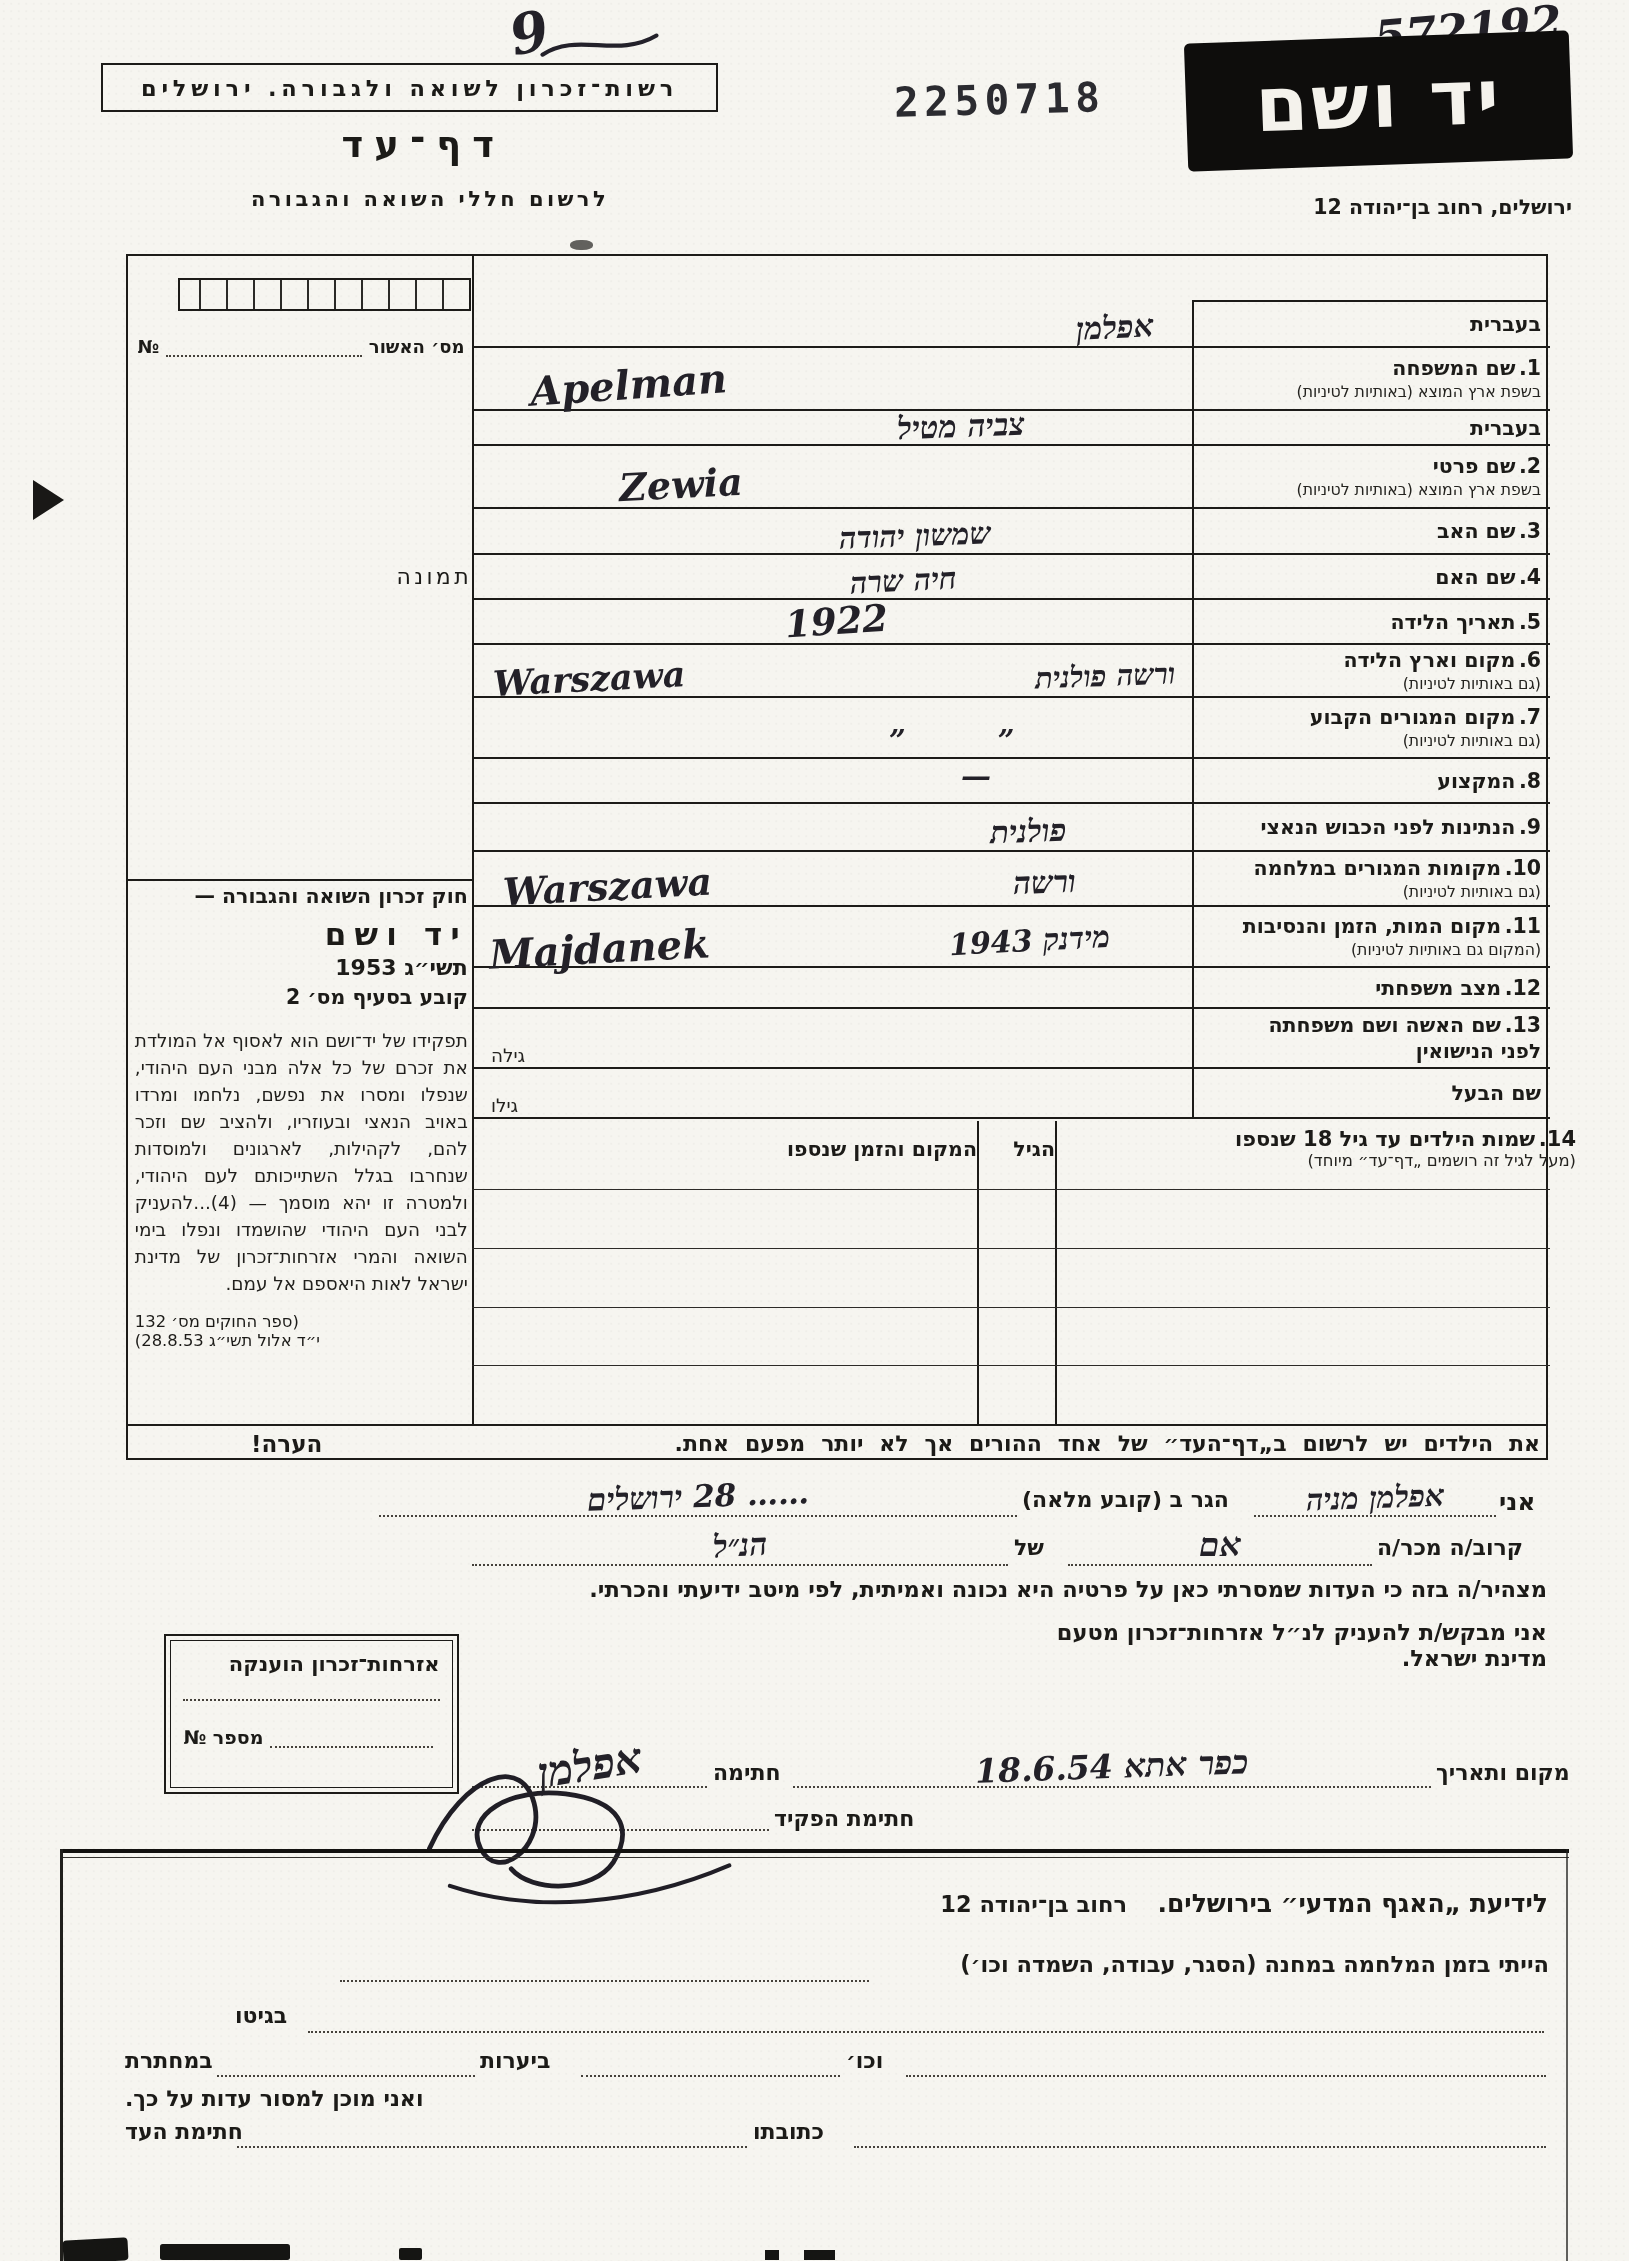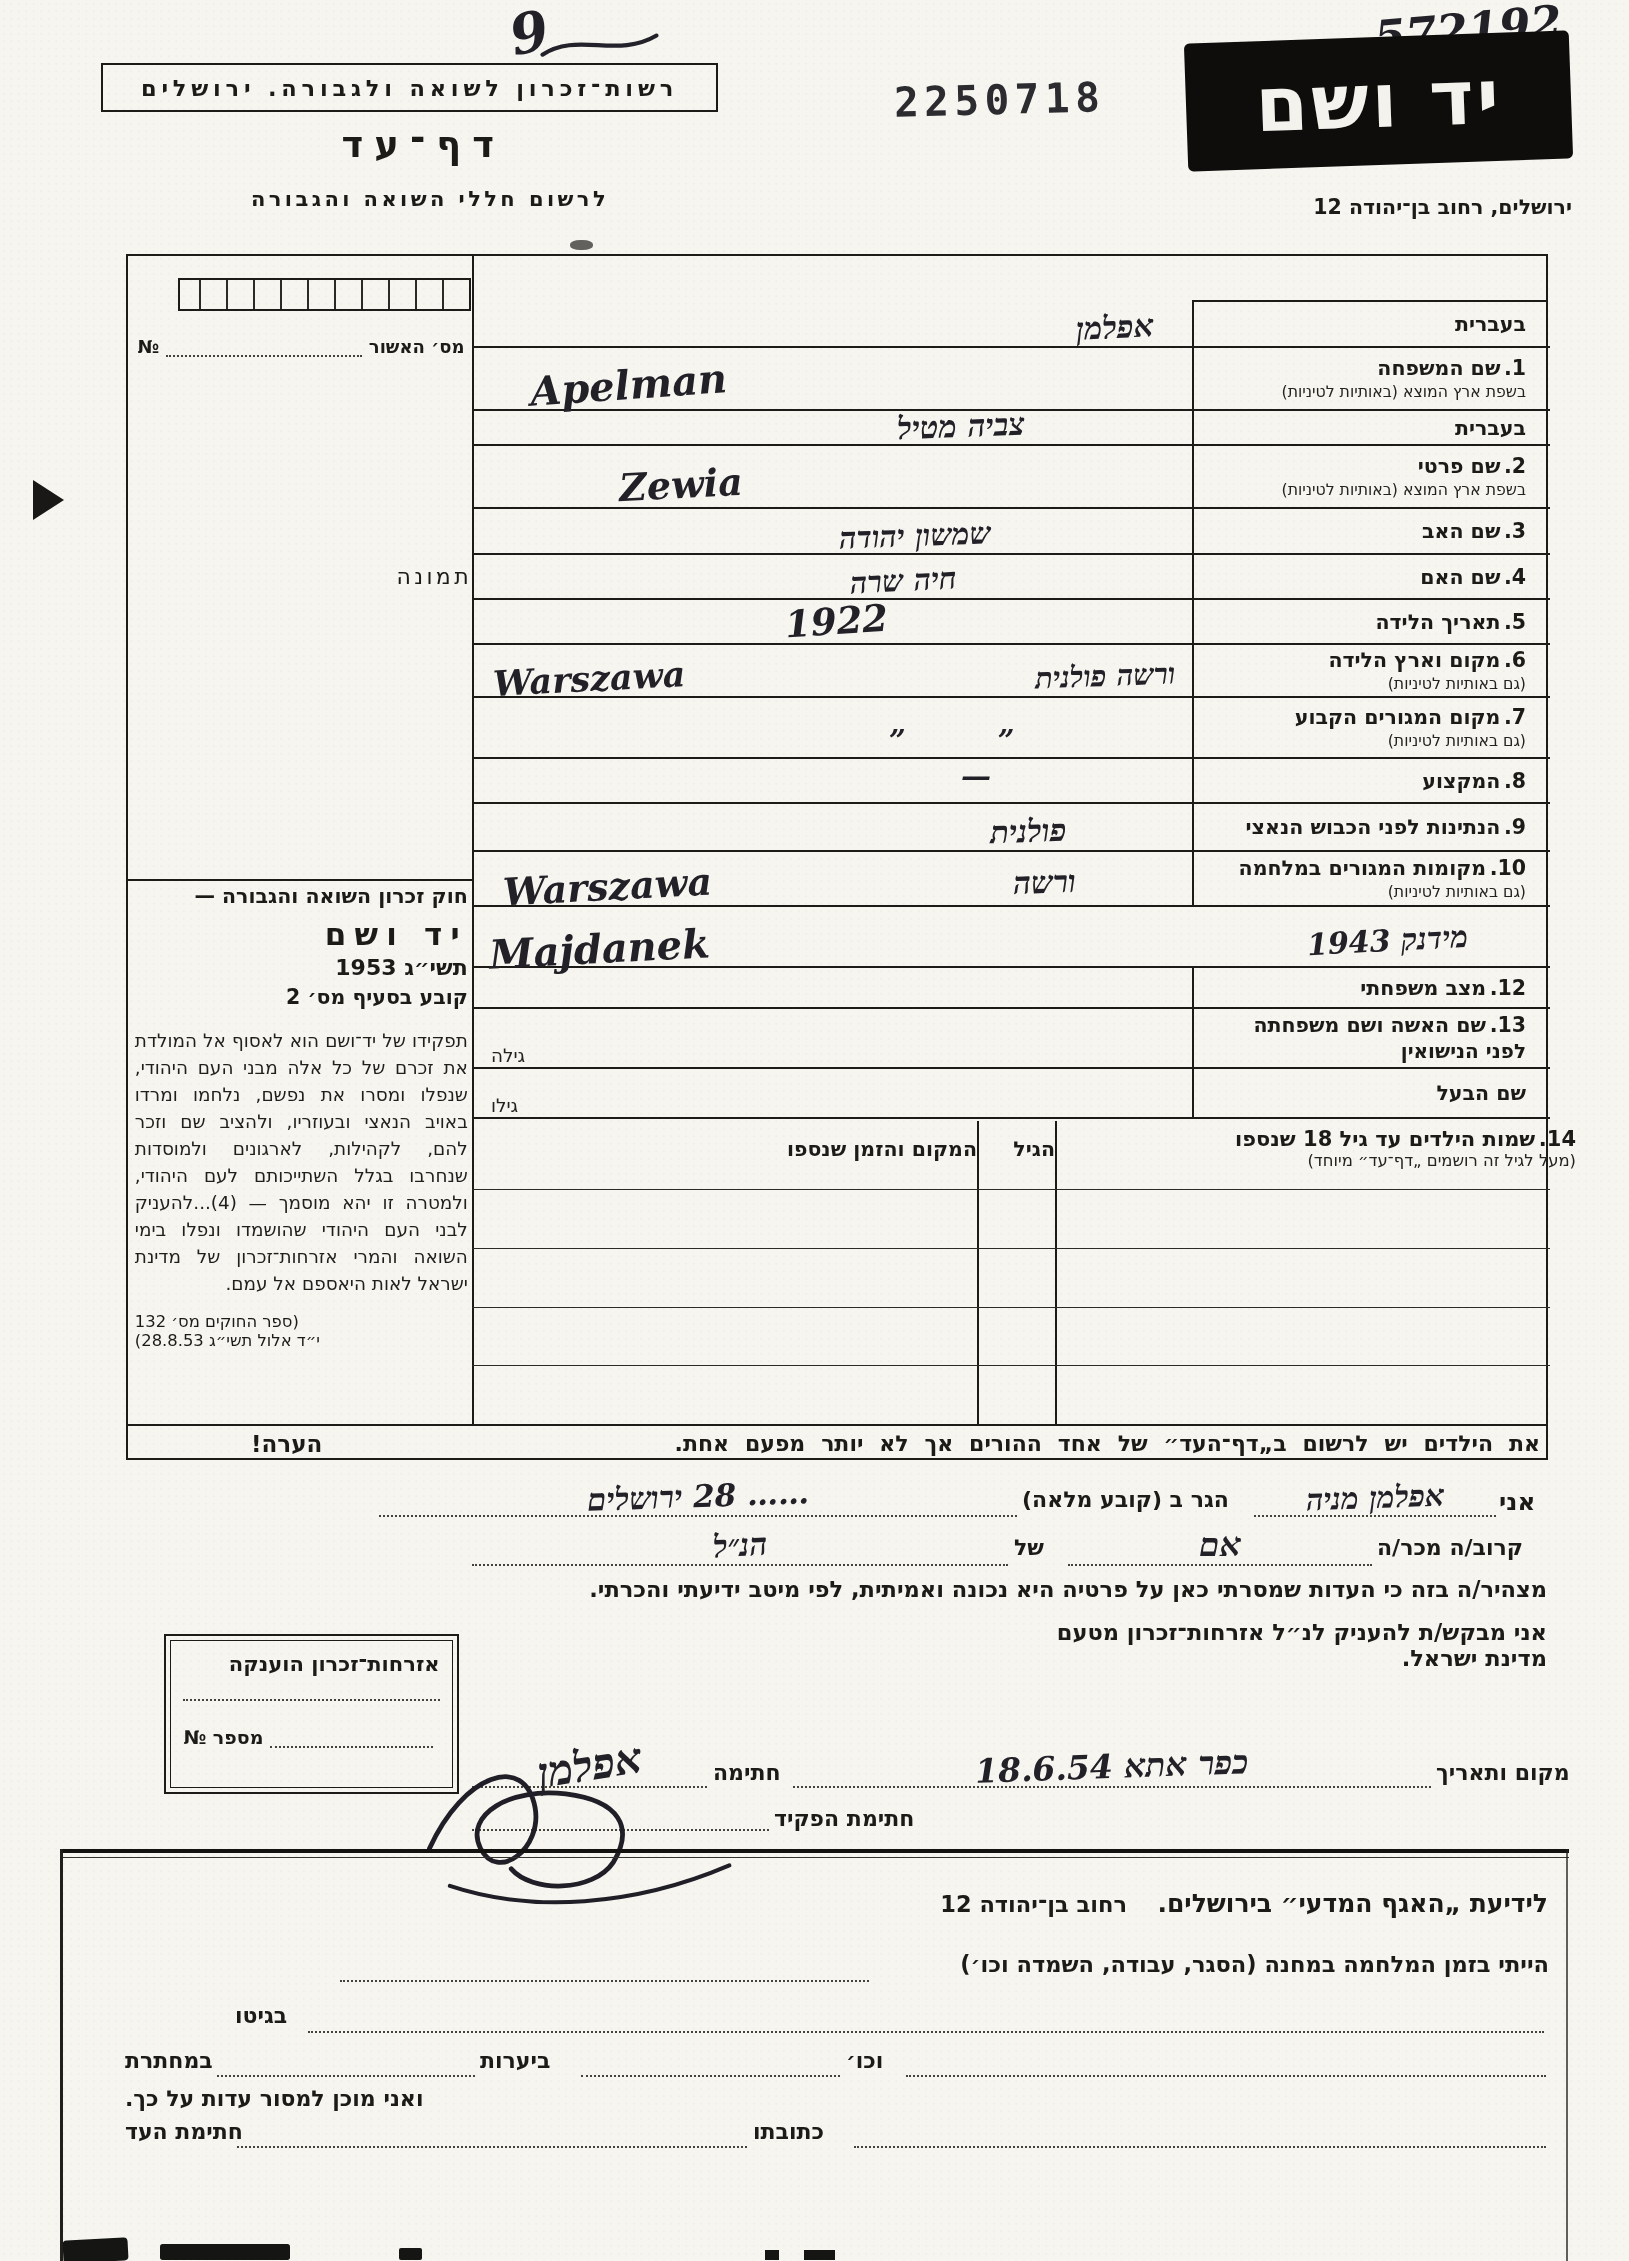--- a/index.html
+++ b/index.html
@@ -26,21 +26,21 @@
     font-style:italic;font-weight:700;color:#232128;white-space:nowrap;
   }
   .lat{direction:ltr;unicode-bidi:embed}
   .vline{position:absolute;width:2px;background:var(--ink)}
   .hline{position:absolute;height:2px;background:var(--ink)}
   .thin{height:1.4px;background:#2c2a27}
   .dotrule{position:absolute;border-bottom:2.7px dotted var(--dot);height:0}
   .fill{position:absolute;border-bottom:2.7px dotted var(--dot);display:flex;align-items:flex-end;justify-content:center;overflow:visible}
   .form-box{border:2.7px solid var(--ink)}
   .frow{display:flex;border-bottom:2px solid var(--ink)}
-  .lcell{width:358px;border-left:2px solid var(--ink);display:flex;flex-direction:column;justify-content:center;padding:2px 24px;text-align:right;gap:1.4px}
+  .lcell{width:358px;border-left:2px solid var(--ink);display:flex;flex-direction:column;justify-content:center;padding:2px 9px;text-align:right;gap:1.4px}
   .acell{flex:1;position:relative}
   .fnum,.ftitle{font-weight:700;font-size:20.5px}
   .fsub{font-size:15.7px;color:#24231f}
   .langl{font-weight:700;font-size:20.5px}
   .helper{position:absolute;font-size:18.4px;color:#23221f;white-space:nowrap}
   .stamp{font-family:"DejaVu Sans Mono","Liberation Mono",monospace;font-weight:700;color:#2b2b30}
   .dotfill{flex:1;border-bottom:2px dotted var(--dot);margin:0 6.8px;height:20.5px}
   .comb{
     border:2px solid var(--ink);
     background:repeating-linear-gradient(to left, transparent 0 25px, #2b2a27 25px 27px);
@@ -222,20 +222,24 @@
           <div><span class="fnum">10.</span> <span class="ftitle">מקומות המגורים במלחמה</span></div>
           <div class="fsub">(גם באותיות לטיניות)</div>
         </div>
         <div class="acell">
           <span class="hw" style="position:absolute;right:116px;bottom:4.1px;font-size:31px;transform:rotate(-2deg)">ורשה</span>
           <span class="hw lat" style="position:absolute;left:31px;bottom:-4.1px;font-size:38px;transform:rotate(-3deg)">Warszawa</span>
         </div>
       </div>
 
       <div class="frow" style="height:61px">
+        <div class="lcell">
+          <div><span class="fnum">11.</span> <span class="ftitle">מקום המות, הזמן והנסיבות</span></div>
+          <div class="fsub">(המקום גם באותיות לטיניות)</div>
+        </div>
         <div class="acell">
           <span class="hw" style="position:absolute;right:82px;bottom:8.2px;font-size:30px;transform:rotate(-3deg)">מידנק 1943</span>
           <span class="hw lat" style="position:absolute;left:17px;bottom:-5.5px;font-size:40px;transform:rotate(-3deg)">Majdanek</span>
         </div>
       </div>
 
       <div class="frow" style="height:41px">
         <div class="lcell">
             <div><span class="fnum">12.</span> <span class="ftitle">מצב משפחתי</span></div>
           </div>

